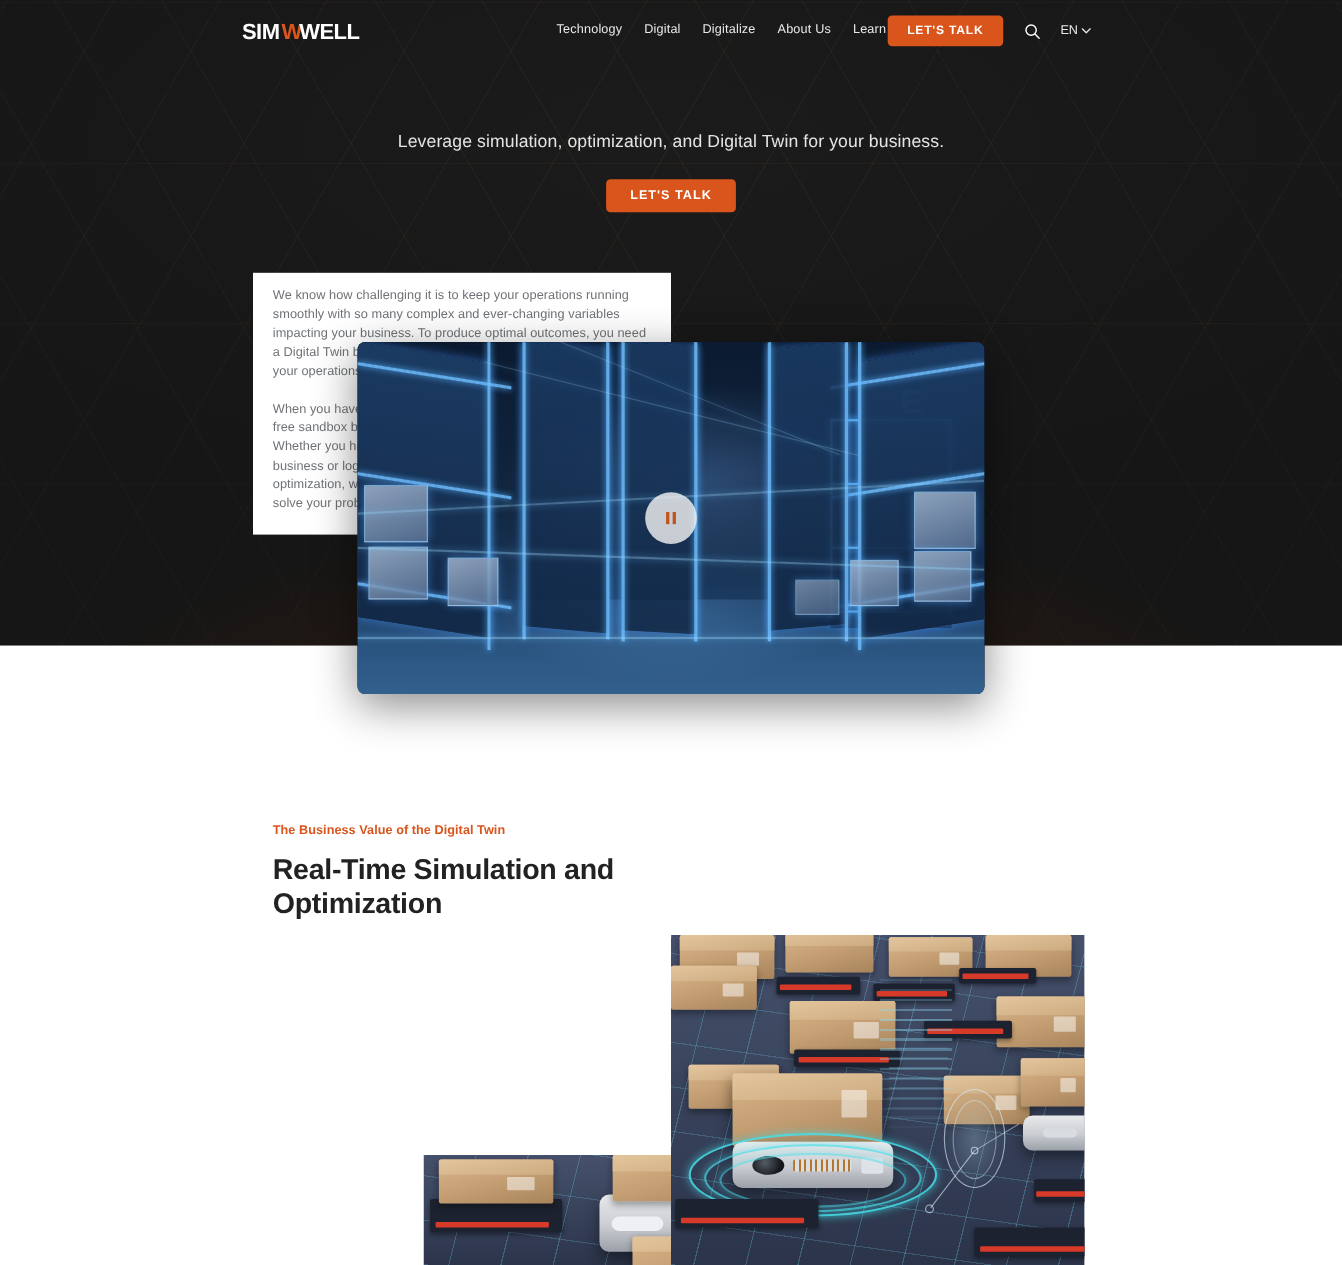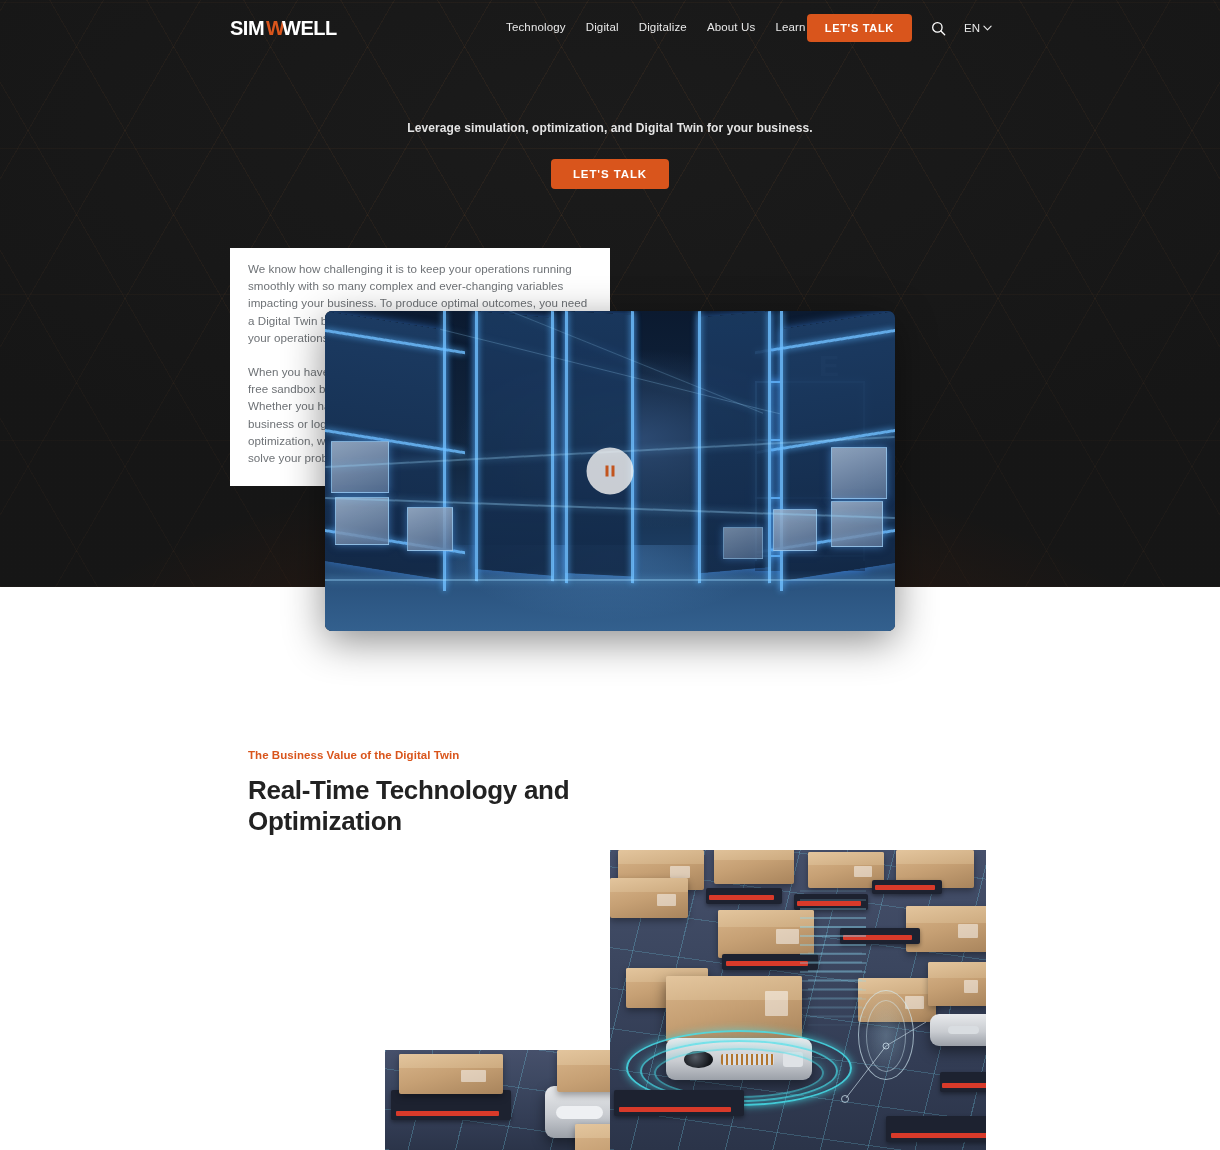--- a/index.html
+++ b/index.html
@@ -55,21 +55,21 @@
     position: absolute;
     top: 0; left: 0;
     width: 1220px;
     height: 56px;
     display: flex;
     align-items: center;
     z-index: 40;
   }
   .logo {
     position: absolute;
-    left: 230px; top: 17px;
+    left: 220px; top: 17px;
     height: 24px;
     display: flex;
     align-items: center;
     letter-spacing: -0.5px;
   }
   .logo svg { display: block; }
 
   .nav {
     position: absolute;
     left: 506px; top: 21px;
@@ -132,22 +132,22 @@
     font-size: 33px;
     font-weight: 700;
     line-height: 38px;
     letter-spacing: -0.3px;
     max-width: 520px;
     margin: 0 auto;
   }
   .hero-sub {
     margin-top: 25px;
     color: #e4e4e4;
-    font-size: 12px;
-    font-weight: 700;
+    font-size: 16px;
+    font-weight: 400;
     letter-spacing: .1px;
   }
   .hero-cta {
     margin-top: 24px;
     background: #d9551c;
     color: #fff;
     border: none;
     border-radius: 4px;
     font-family: "Liberation Sans", sans-serif;
     font-size: 11.5px;
@@ -468,21 +468,21 @@
         <span class="bars">
             <i></i>
             <i></i>
           </span>
       </div>
     </div>
   </div>
 
   <div class="section">
     <div class="eyebrow">The Business Value of the Digital Twin</div>
-    <h2 class="sec-title">Real-Time Technology and Optimization</h2>
+    <h2 class="sec-title">Real-Time Simulation and Optimization</h2>
   </div>
 
   <div class="agv-back">
     <div class="agv-scene">
       <div class="agv-floor"></div>
       <div class="agv-grid"></div>
       <div class="pallet" style="left:6px;top:40px;width:120px;height:30px;"></div>
       <div class="carton" style="left:14px;top:4px;width:104px;height:40px;">
           <span class="lid"></span>
           <span class="label"></span>

